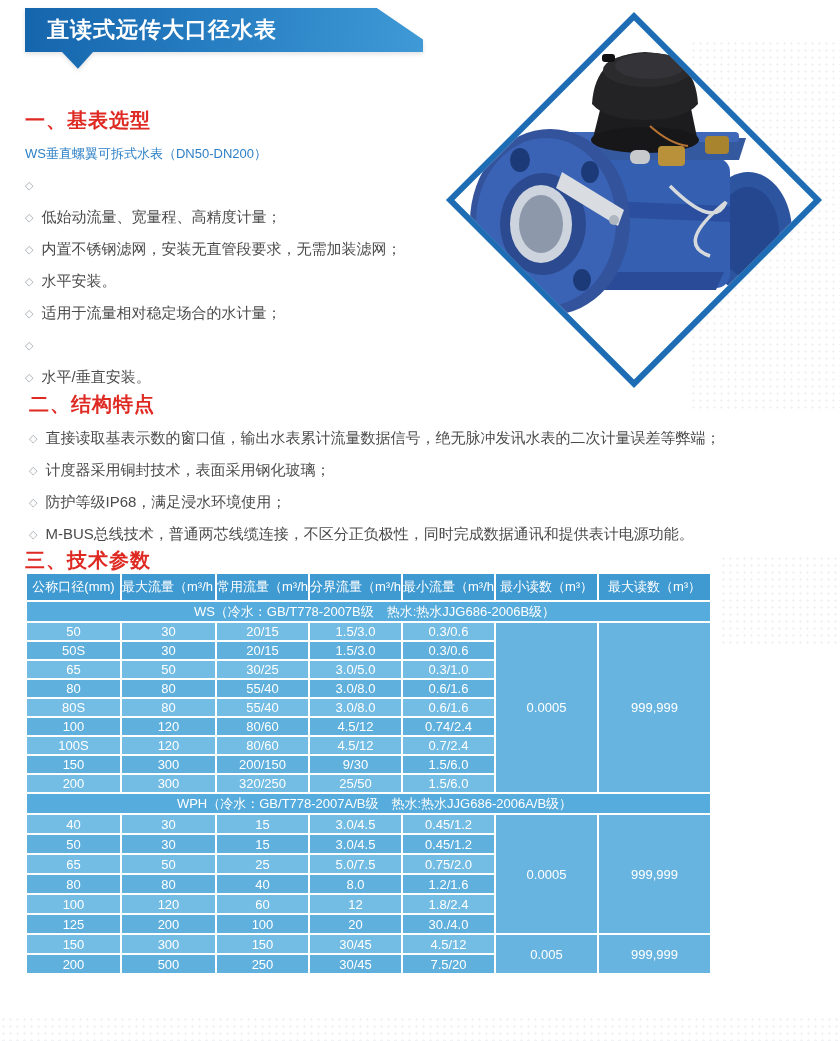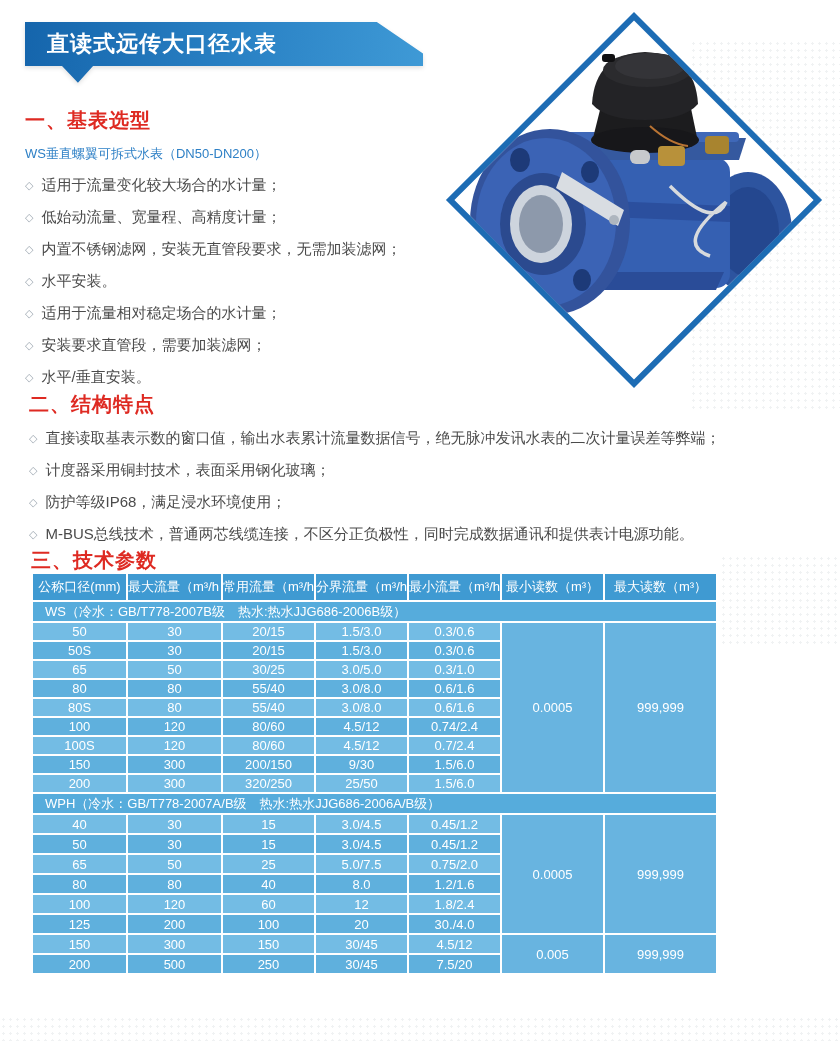--- a/index.html
+++ b/index.html
@@ -12,46 +12,46 @@
   .dots-a { left:690px; top:40px;  width:150px; height:370px; }
   .dots-b { left:720px; top:555px; width:120px; height:90px;  }
   .dots-c { left:0px;   top:1016px; width:840px; height:25px; }
 
   
   .banner { position:absolute; left:25px; top:8px; width:398px; height:62px;
             filter:drop-shadow(0 2px 2px rgba(0,0,0,.12)); }
   .banner-shape { width:100%; height:100%;
      background:linear-gradient(97deg,#1565ac 0%,#2a82c5 55%,#3f9ad6 100%);
      clip-path:polygon(0% 0%, 88.4% 0%, 100% 51%, 100% 71%, 17.1% 71%, 13.3% 98%, 9.3% 71%, 0% 71%);
-     display:flex; align-items:flex-start;margin-top:14px; }
+     display:flex; align-items:flex-start; }
   .banner-title { color:#fff; font-size:22px; font-weight:bold; letter-spacing:1px;
                   line-height:44px; padding-left:22px; white-space:nowrap; }
 
   
   .sec-title { color:#de2a22; font-size:20px; font-weight:bold; letter-spacing:1px; line-height:24px; }
   #section1 { position:absolute; left:25px; top:84px; width:435px;margin-top:24px; }
   #section2 { position:absolute; left:29px; top:392px; width:805px; }
-  #section3 { position:absolute; left:31px; top:548px; width:805px; }
+  #section3 { position:absolute; left:25px; top:548px; width:805px; }
 
   .subtitle { color:#2e80c6; font-size:13px; margin:13px 0 4px 0; }
   .bullet { display:flex; align-items:flex-start; margin:13px 0; font-size:15px; color:#4b4b4b; line-height:1.25; }
   .bullet .dm { color:#9fa9b2; font-size:11px; margin-right:8px; line-height:19px; flex:none; }
 
   
   .diamond { position:absolute; left:501px; top:67px; width:266px; height:266px;
              transform:rotate(45deg); border:6px solid #1d6cb4; background:#fff; overflow:hidden; }
   .diamond-inner { position:absolute; left:50%; top:50%; width:380px; height:380px;
              transform:translate(-50%,-50%) rotate(-45deg); }
 
   
   table.tech { border-collapse:collapse; table-layout:fixed; width:687px; }
   table.tech td, table.tech th { border:2px solid #ffffff; color:#fff; text-align:center;
              font-size:13px; font-weight:normal; overflow:hidden; white-space:nowrap; }
   table.tech thead th { background:#3f9ad2; height:28px; }
-  table.tech td.subhead { background:#56acdc; text-align:left; padding-left:12px; height:21px; }
+  table.tech td.subhead { background:#56acdc; text-align:center; padding-left:12px; height:21px; }
   tbody.ws  tr.data td { height:19px; }
   tbody.wph tr.data td { height:20px; }
   tr.data.light td { background:#73bce4; }
   tr.data.dark  td { background:#5fb0dd; }
   table.tech td.merged { background:#68b4e0 !important; }
 </style>
 </head>
 <body>
 
 <div class="page">
@@ -111,21 +111,20 @@
       </svg>
     </div>
   </div>
 
   <div id="section1">
     <div class="sec-title">一、基表选型</div>
     <div class="subtitle">WS垂直螺翼可拆式水表（DN50-DN200）</div>
     <div>
         <div class="bullet">
           <span class="dm">◇</span>
-          <span>适用于流量变化较大场合的水计量；</span>
         </div>
         <div class="bullet">
           <span class="dm">◇</span>
           <span>低始动流量、宽量程、高精度计量；</span>
         </div>
         <div class="bullet">
           <span class="dm">◇</span>
           <span>内置不锈钢滤网，安装无直管段要求，无需加装滤网；</span>
         </div>
         <div class="bullet">
@@ -133,21 +132,20 @@
           <span>水平安装。</span>
         </div>
       </div>
     <div>
         <div class="bullet">
           <span class="dm">◇</span>
           <span>适用于流量相对稳定场合的水计量；</span>
         </div>
         <div class="bullet">
           <span class="dm">◇</span>
-          <span>安装要求直管段，需要加装滤网；</span>
         </div>
         <div class="bullet">
           <span class="dm">◇</span>
           <span>水平/垂直安装。</span>
         </div>
       </div>
   </div>
 
   <div id="section2">
     <div class="sec-title">二、结构特点</div>

